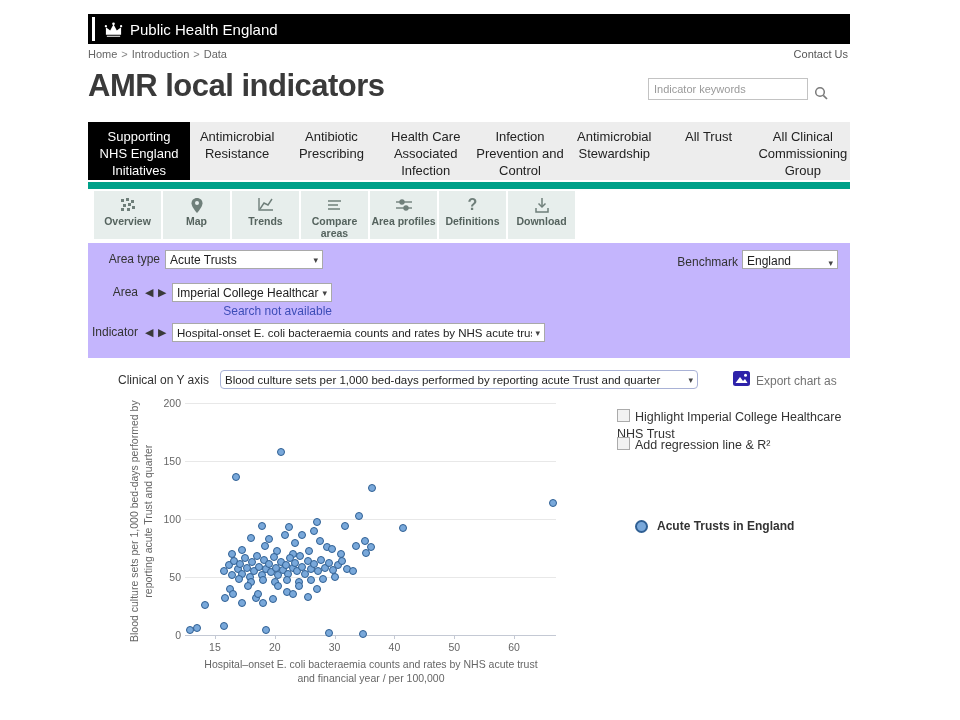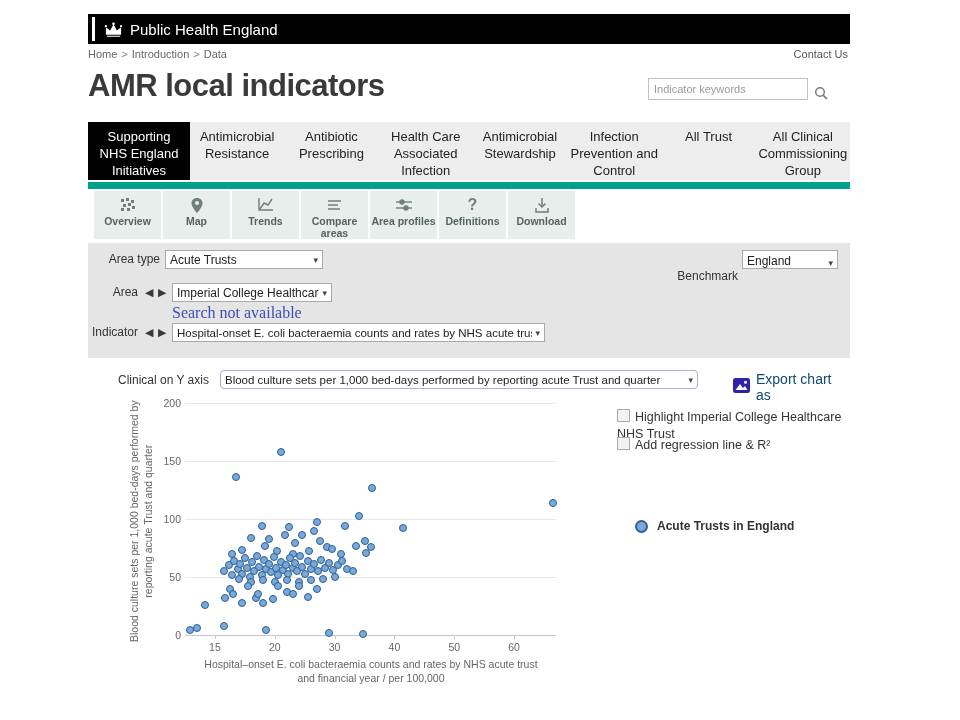--- a/index.html
+++ b/index.html
@@ -36,35 +36,35 @@
   
   .toolbar{position:absolute;top:177px;left:6px;height:48px;display:flex;}
   .tool-btn{width:67px;height:48px;margin-right:2px;background:#e7eeec;color:#55635e;font-size:10.5px;font-weight:bold;
     display:flex;flex-direction:column;align-items:center;justify-content:flex-start;padding-top:4px;box-sizing:border-box;
     text-align:center;line-height:1.15;cursor:pointer;}
   .tool-btn .ticon{height:20px;display:flex;align-items:center;color:#6f7f7a;}
   .tool-btn.active{background:#00a189;color:#fff;}
   .tool-btn.active .ticon{color:#fff;}
 
   
-  .filter-panel{position:absolute;top:229px;left:0;width:762px;height:115px;background:#e5e5e5;}
+  .filter-panel{position:absolute;top:229px;left:0;width:762px;height:115px;background:#c4b5fd;}
   .flabel{position:absolute;font-size:12px;color:#333;text-align:right;}
   .sel{position:absolute;height:19px;background:#fff;border:1px solid #a9a9a9;font-size:12px;color:#222;
     display:flex;align-items:center;padding:0 4px;box-sizing:border-box;cursor:pointer;overflow:hidden;}
   .sel .sval{flex:1;white-space:nowrap;overflow:hidden;}
   .sel .arr{font-size:9px;color:#444;margin-left:3px;flex:0 0 auto;}
   .stepper{position:absolute;font-size:11px;color:#3a3a3a;cursor:pointer;top:0;line-height:19px;}
-  .search-na{position:absolute;font-size:16px;color:#3d4db7;text-align:left;cursor:pointer;font-family:Liberation Serif, serif;}
+  .search-na{position:absolute;font-size:12px;color:#3d4db7;text-align:right;cursor:pointer;}
 
   
   .chart-controls{position:absolute;top:356px;left:0;width:762px;height:22px;}
   .yaxis-label{position:absolute;left:30px;top:3px;font-size:12px;color:#333;}
   .yaxis-sel{left:132px;top:0;width:478px;border:1px solid #a9b2d6;border-radius:4px;font-size:11.5px;}
   .export{position:absolute;left:645px;top:1px;display:flex;align-items:center;cursor:pointer;}
-  .export-label{font-size:14px;color:#0c4a6e;margin-left:6px;}
+  .export-label{font-size:12px;color:#737373;margin-left:6px;}
 
   
   .chart-section{position:absolute;top:381px;left:0;width:762px;height:305px;}
   .plot{position:absolute;left:97px;top:8px;width:371px;height:232px;border-bottom:1px solid #c4c9d4;}
   .gridline{position:absolute;left:0;width:100%;height:1px;background:#e8e8e8;}
   .xtickmark{position:absolute;top:232px;width:1px;height:4px;background:#c4c9d4;}
   .xtick-label{position:absolute;top:238px;font-size:10.5px;color:#666;transform:translateX(-50%);}
   .ytick-label{position:absolute;font-size:10.5px;color:#666;width:34px;text-align:right;left:59px;}
   .dot{position:absolute;width:8px;height:8px;border-radius:50%;background:#79a8da;border:1.5px solid #2f5f93;
     box-sizing:border-box;transform:translate(-50%,-50%);cursor:pointer;}
@@ -123,24 +123,24 @@
     <div class="tab">
         <span class="tlabel">Antimicrobial Resistance</span>
       </div>
     <div class="tab">
         <span class="tlabel">Antibiotic Prescribing</span>
       </div>
     <div class="tab">
         <span class="tlabel">Health Care Associated Infection</span>
       </div>
     <div class="tab">
+        <span class="tlabel">Infection Prevention and Control</span>
+      </div>
+    <div class="tab">
         <span class="tlabel">Antimicrobial Stewardship</span>
-      </div>
-    <div class="tab">
-        <span class="tlabel">Infection Prevention and Control</span>
       </div>
     <div class="tab">
         <span class="tlabel">All Trust</span>
       </div>
     <div class="tab">
         <span class="tlabel">All Clinical Commissioning Group</span>
       </div>
   </nav>
   <div class="teal-bar"></div>
 
@@ -222,21 +222,21 @@
       <span>Download</span>
     </div>
   </div>
 
   <div class="filter-panel">
     <div class="flabel" style="left:0;top:9px;width:72px;">Area type</div>
     <div class="sel" style="left:77px;top:7px;width:158px;">
       <span class="sval">Acute Trusts</span>
       <span class="arr">▾</span>
     </div>
-    <div class="flabel" style="left:510px;top:26px;width:140px;">Benchmark</div>
+    <div class="flabel" style="left:510px;top:12px;width:140px;">Benchmark</div>
     <div class="sel" style="left:654px;top:7px;width:96px;align-items:flex-end;">
       <span class="sval">England</span>
       <span class="arr">▾</span>
     </div>
 
     <div class="flabel" style="left:0;top:42px;width:50px;">Area</div>
     <span class="stepper" style="left:57px;top:40px;">◀</span>
     <span class="stepper" style="left:70px;top:40px;">▶</span>
     <div class="sel" style="left:84px;top:40px;width:160px;">
       <span class="sval">Imperial College Healthcare</span>

